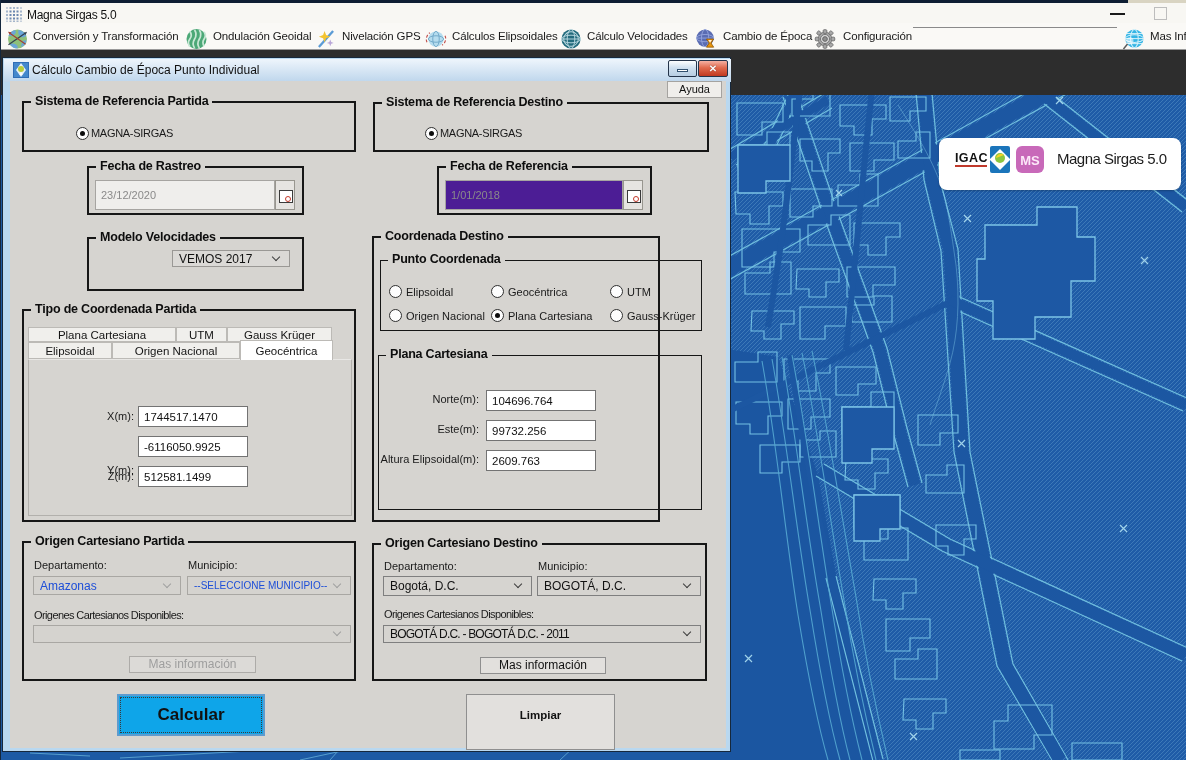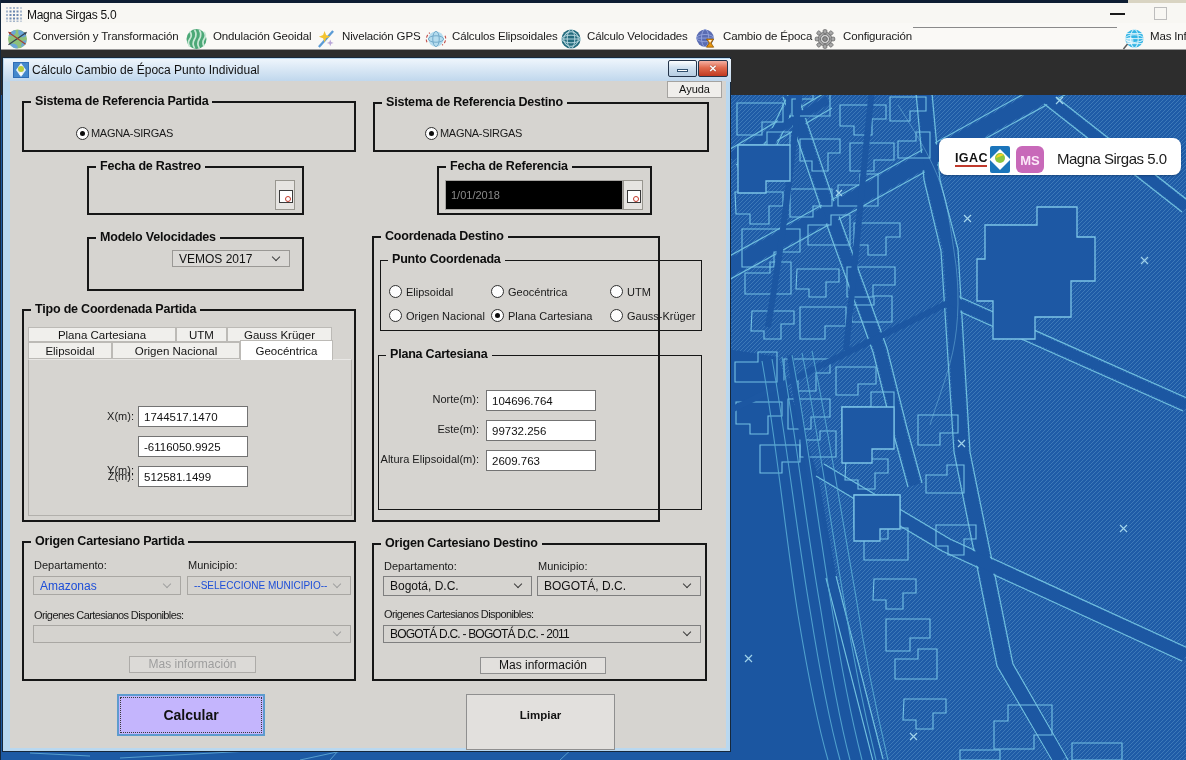--- a/index.html
+++ b/index.html
@@ -15,21 +15,21 @@
 #win-sq { left:1154px; top:7px; width:13px; height:13px; border:1px solid #bdbdbd; background:#f8f7f3; }
 #toolbar { left:0; top:23px; width:1186px; height:27px; background:#faf9f6; border-bottom:1px solid #9a9a9a; }
 .titem { position:absolute; top:0; font-size:11.5px; letter-spacing:-0.15px; color:#1a1a1a; line-height:27px; white-space:nowrap; }
 .ticon { position:absolute; top:29px; }
 #tool-line { left:913px; top:27px; width:204px; height:1px; background:#8a8a8a; }
 #darkstrip { left:0; top:51px; width:1186px; height:44px; background:#2d2d2d; }
 #leftedge { left:0; top:0; width:1px; height:760px; background:#14273d; }
 
 #map { left:0; top:95px; width:1186px; height:665px; }
 
-#card { left:939px; top:138px; width:242px; height:37px; background:#fff; border-radius:8px; box-shadow:0 1px 2px rgba(0,0,0,.25); }
+#card { left:939px; top:138px; width:242px; height:52px; background:#fff; border-radius:8px; box-shadow:0 1px 2px rgba(0,0,0,.25); }
 #card .igac { position:absolute; left:16px; top:13px; font-size:12.5px; font-weight:bold; color:#111; letter-spacing:.4px; }
 #card .igac-sub { position:absolute; left:16px; top:27px; width:32px; height:2px; background:#c0392b; }
 #card .mstext { position:absolute; left:118px; top:12px; font-size:15px; color:#1c1c1c; letter-spacing:-0.5px; white-space:nowrap; }
 
 #dlg { left:2px; top:57px; width:729px; height:695px; background:#b9d8f0; border:1px solid #16283c; }
 #dlg-title { position:absolute; left:1px; top:1px; width:727px; height:23px;
   background:linear-gradient(#eef5fc,#bed6ec); font-size:12px; color:#111; }
 #dlg-title .ttl { position:absolute; left:28px; top:4px; }
 .capbtn { position:absolute; top:2px; height:17px; border:1px solid #24344a; border-radius:2px; }
 #btn-min { left:665px; width:29px; background:linear-gradient(#fdfefe,#cfe0ef 45%,#b7cde2); }
@@ -43,21 +43,21 @@
 .glbl { position:absolute; top:-9px; left:7px; background:#d6d4d0; font-weight:bold; font-size:12.5px; letter-spacing:-0.2px; line-height:15px; padding:0 4px; white-space:nowrap; color:#0d0d0d; }
 .lbl { position:absolute; font-size:11px; color:#1a1a1a; white-space:nowrap; }
 .radio { position:absolute; width:13px; height:13px; border:1px solid #2f2f2f; border-radius:50%; background:#fdfdfd; }
 .radio.on::after { content:""; position:absolute; left:3px; top:3px; width:5px; height:5px; border-radius:50%; background:#0c0c0c; }
 .txt { position:absolute; background:#fff; border:1px solid #737373; font-size:11.5px; color:#111; padding-left:5px; display:flex; align-items:center; }
 .combo { position:absolute; background:#d6d4d0; border:1px solid #7f7f7f; font-size:12px; color:#111; display:flex; align-items:center; padding-left:6px; white-space:nowrap; }
 .combo .chev { position:absolute; right:10px; top:50%; margin-top:-5px; width:6px; height:6px; border-right:1.5px solid #3c3c3c; border-bottom:1.5px solid #3c3c3c; transform:rotate(45deg); }
 .combo.dis { color:#1d4ed8; border-color:#a9a7a3; background:#d5d3cf; }
 .combo.dis .chev { border-color:#a0a0a0; }
 .btn { position:absolute; background:#e2e0dd; border:1px solid #8f8f8f; font-size:12px; color:#111; text-align:center; }
-#calcular { font-size:14px; background:#c4b5fd; border:2px solid #5e9bce; outline:1px dotted #3a3a3a; outline-offset:-4px; }
+#calcular { font-size:17px; background:#0ea5e9; border:2px solid #5e9bce; outline:1px dotted #3a3a3a; outline-offset:-4px; }
 .tab { position:absolute; height:15px; background:#f0efec; border:1px solid #bcbab6; font-size:11.5px; color:#141414; text-align:center; line-height:14px; white-space:nowrap; overflow:hidden; }
 .tab.r2 { height:17px; line-height:16px; }
 .tab.sel { background:#fff; border-bottom:none; z-index:3; }
 #tabpage { position:absolute; background:#d6d4d0; border:1px solid #b2b0ac; border-top-color:#e8e7e5; z-index:1; }
 .calbtn { position:absolute; width:20px; height:30px; background:#e6e4e1; border:1px solid #98968f; }
 .calbtn::before { content:""; position:absolute; left:3px; top:9px; width:12px; height:11px; background:#fff; border:1px solid #3a3a3a; }
 .calbtn::after { content:""; position:absolute; left:9px; top:15px; width:4px; height:4px; border:1px solid #c2392b; border-radius:50%; background:#fff; z-index:2; }
 </style>
 </head>
 <body>
@@ -351,25 +351,26 @@
       <span class="lbl" style="left:67px;top:24px;letter-spacing:-0.3px;">MAGNA-SIRGAS</span>
     </div>
     <div class="grp" style="left:363px;top:21px;width:336px;height:50px;">
       <span class="glbl">Sistema de Referencia Destino</span>
       <span class="radio on" style="left:50px;top:23px;"></span>
       <span class="lbl" style="left:65px;top:23px;letter-spacing:-0.3px;">MAGNA-SIRGAS</span>
     </div>
 
     <div class="grp" style="left:77px;top:85px;width:217px;height:49px;">
       <span class="glbl">Fecha de Rastreo</span>
+      <div class="txt" style="left:6px;top:12px;width:180px;height:30px;background:#efeeec;border-color:#a6a4a1;color:#8a8a8a;font-size:11px;">23/12/2020</div>
       <div class="calbtn" style="left:186px;top:12px;"></div>
     </div>
     <div class="grp" style="left:427px;top:85px;width:215px;height:49px;">
       <span class="glbl">Fecha de Referencia</span>
-      <div class="txt" style="left:6px;top:12px;width:178px;height:30px;background:#000000;border-color:#a6a4a1;color:#8a8a8a;font-size:11px;">1/01/2018</div>
+      <div class="txt" style="left:6px;top:12px;width:178px;height:30px;background:#4c1d95;border-color:#a6a4a1;color:#8a8a8a;font-size:11px;">1/01/2018</div>
       <div class="calbtn" style="left:184px;top:12px;"></div>
     </div>
 
     <div class="grp" style="left:77px;top:156px;width:217px;height:54px;">
       <span class="glbl">Modelo Velocidades</span>
       <div class="combo" style="left:47px;top:11px;width:118px;height:17px;background:#dbd9d6;border-color:#9a9895;margin-left:36px;">VEMOS 2017<span class="chev"></span></div>
     </div>
 
     <div class="grp" style="left:362px;top:155px;width:288px;height:286px;">
       <span class="glbl">Coordenada Destino</span>

